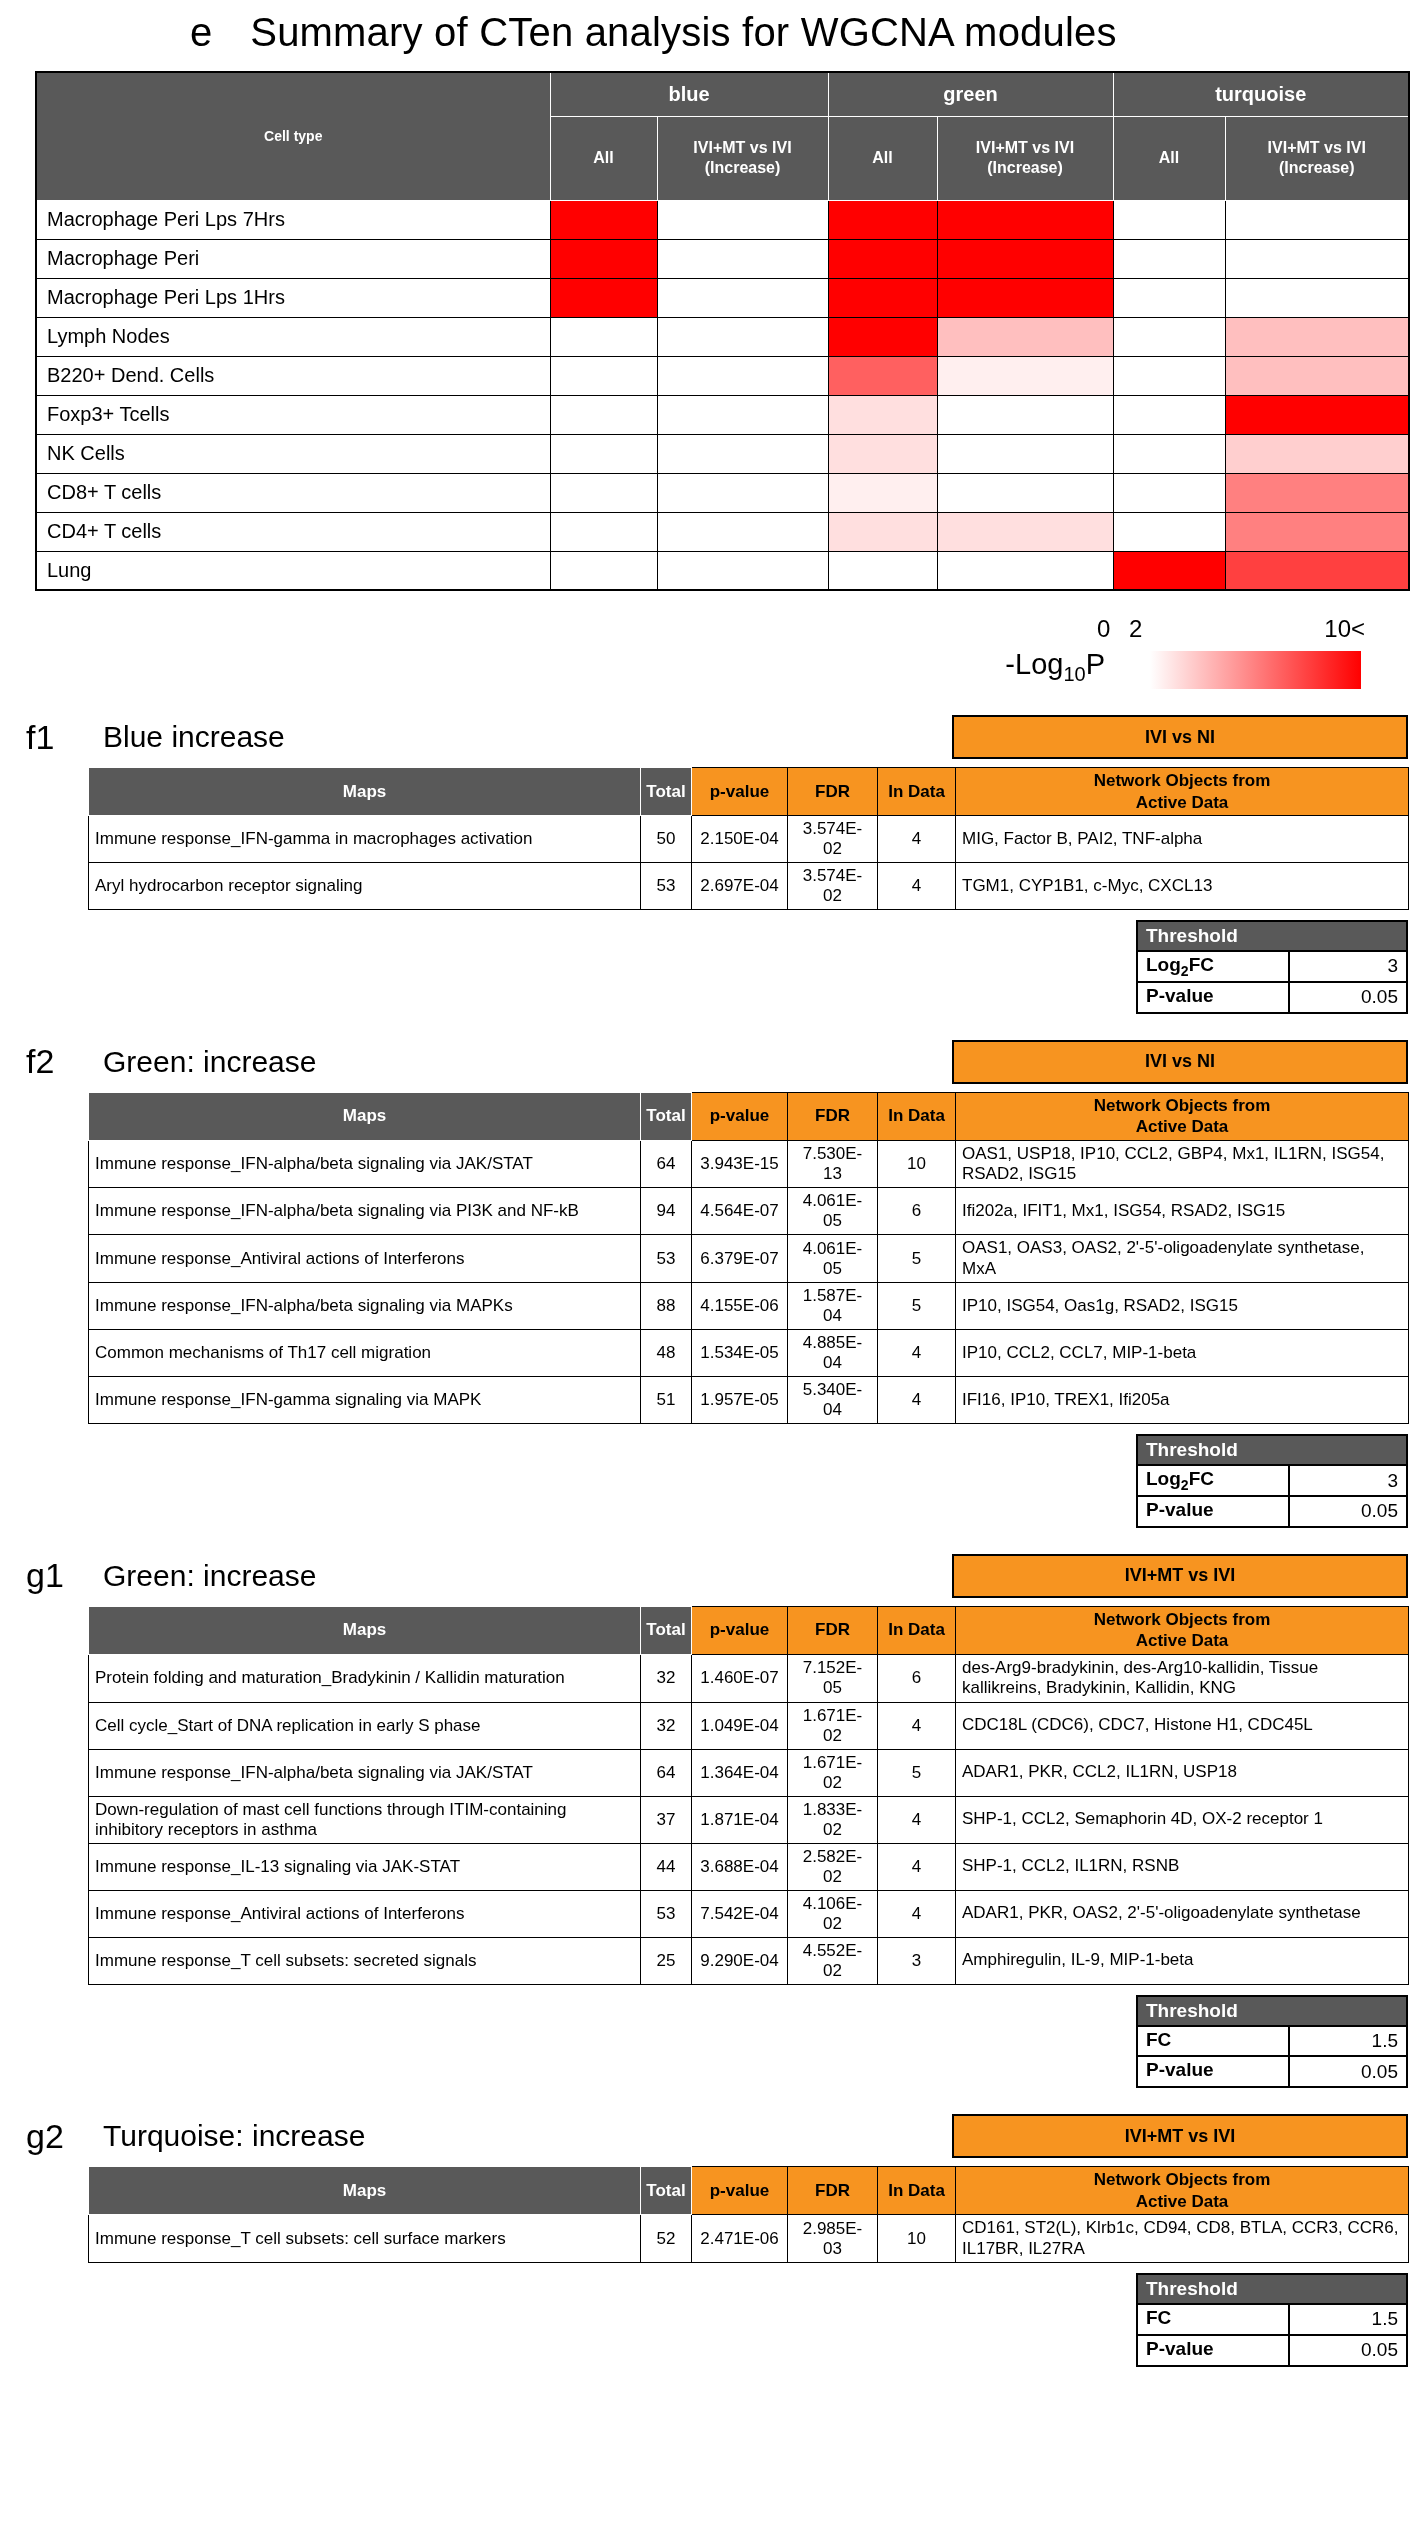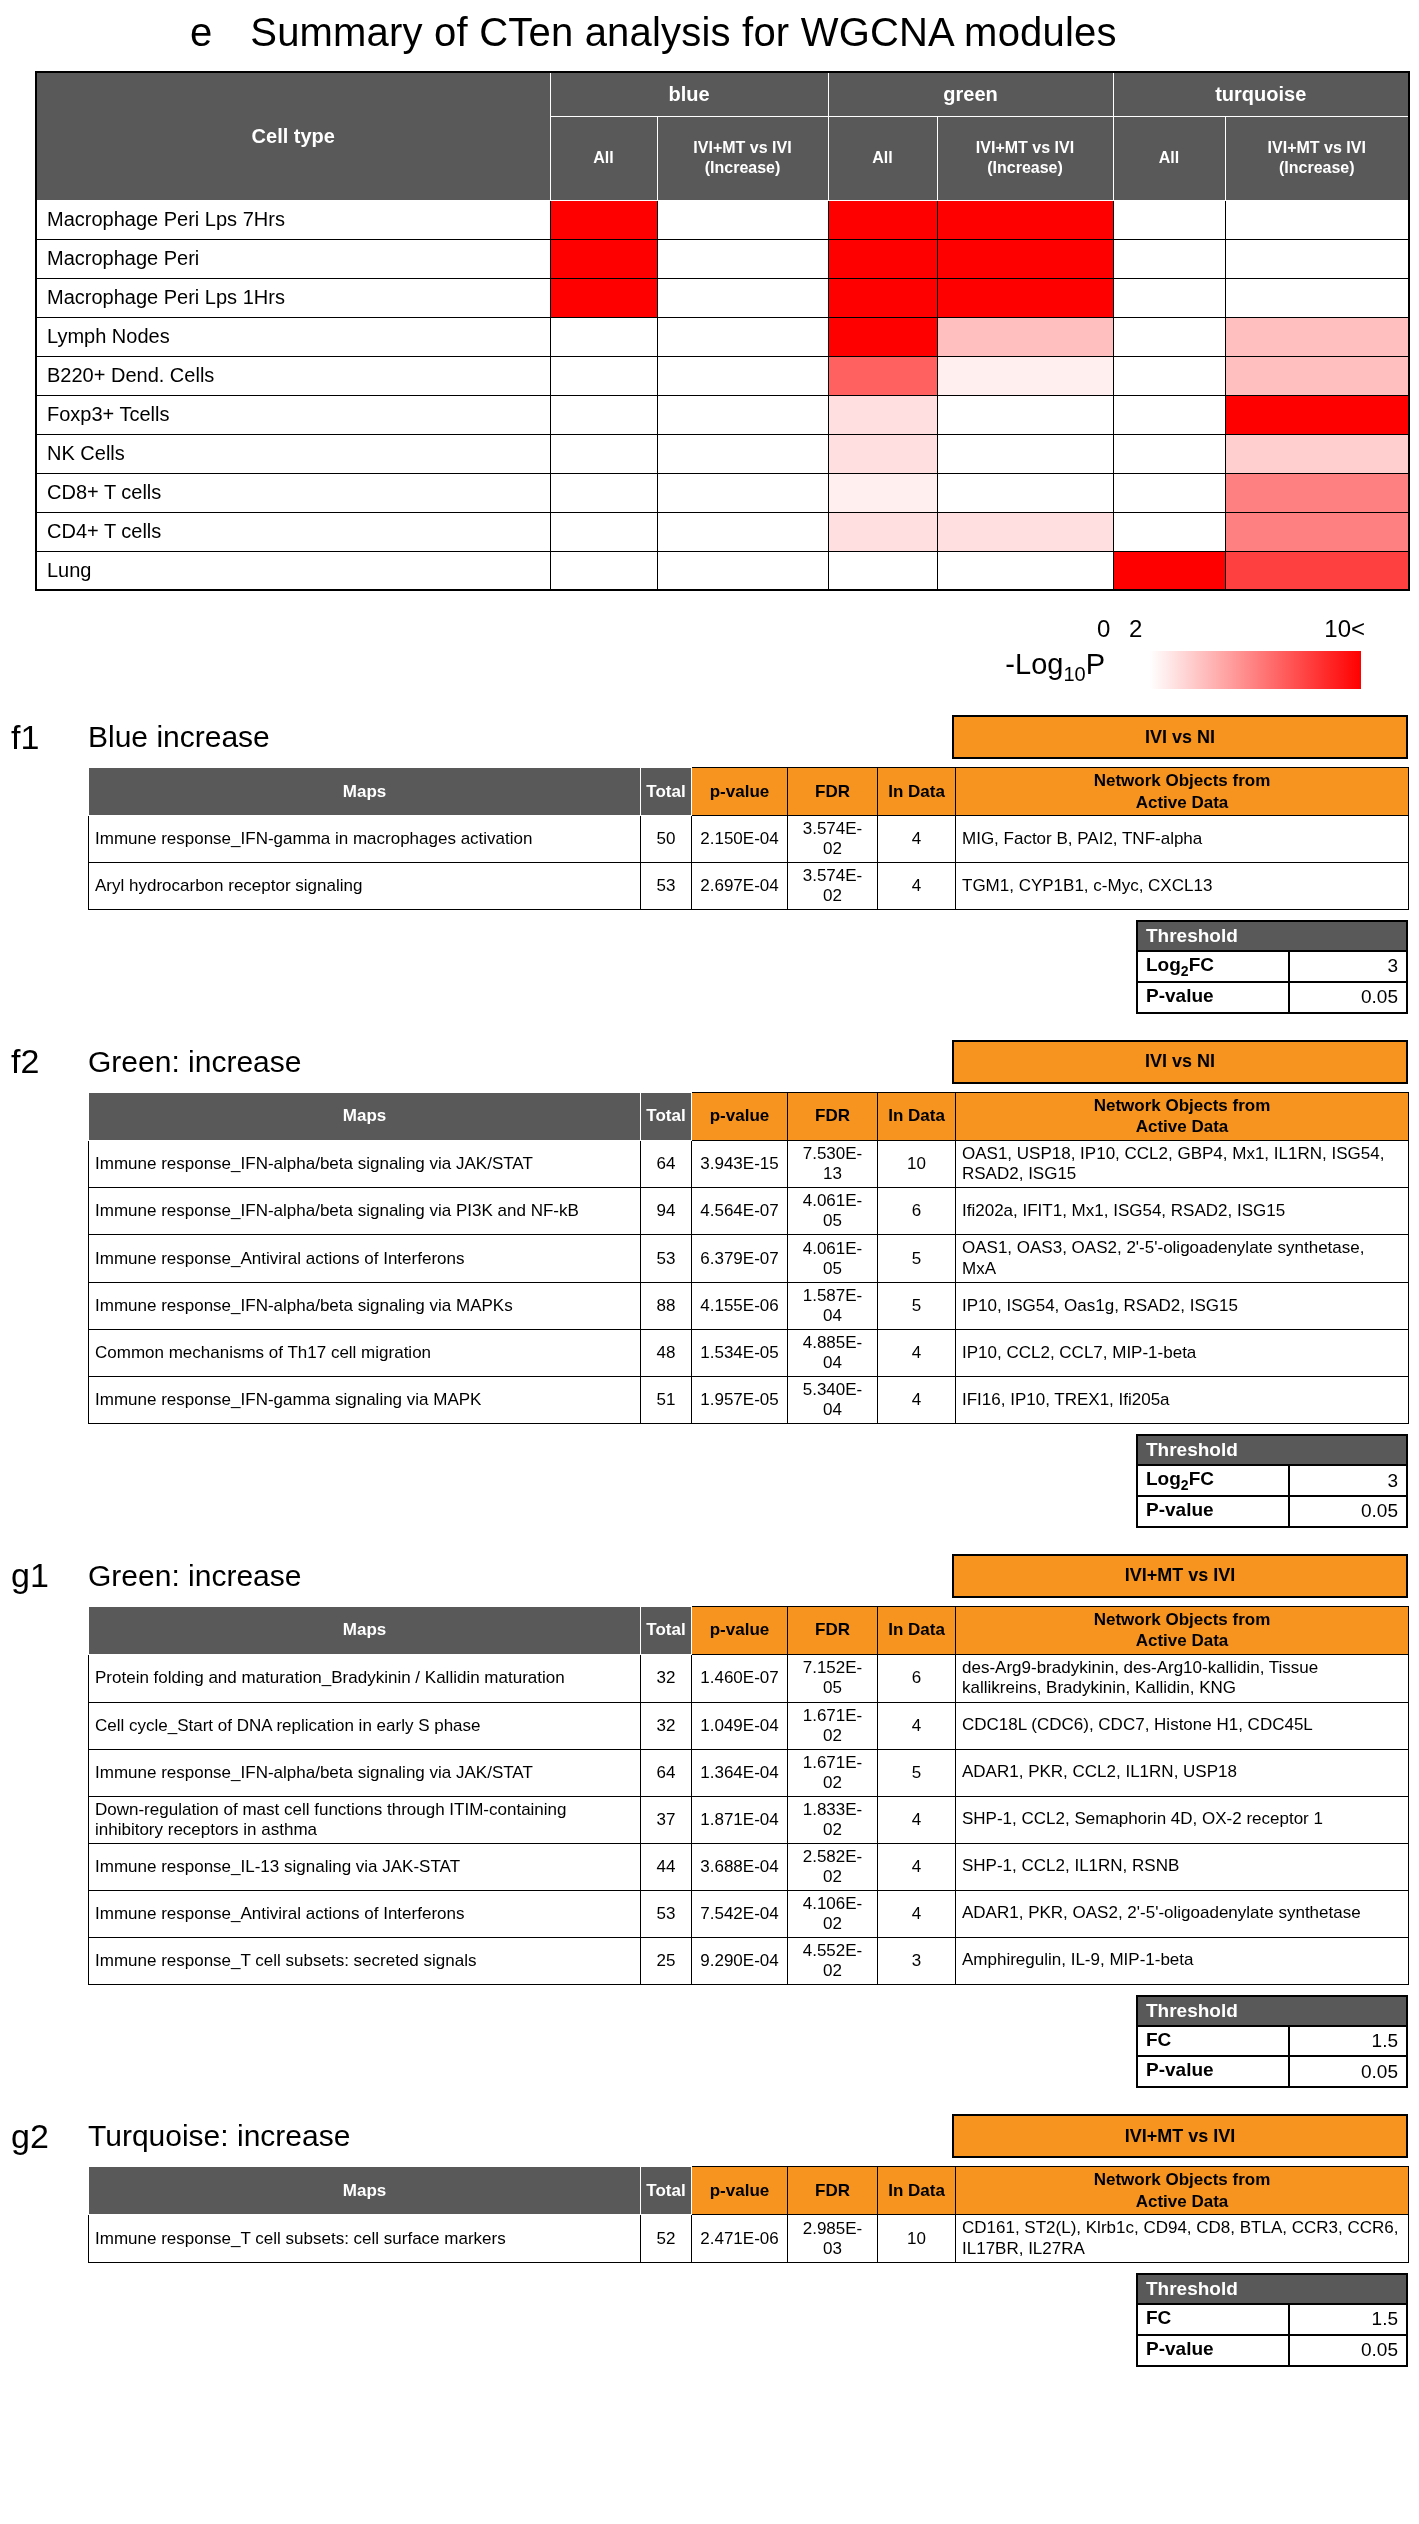--- a/index.html
+++ b/index.html
@@ -10,39 +10,39 @@
 
   
   .fig-title-row{display:flex;align-items:baseline;gap:38px;padding:10px 0 0 190px;}
   .panel-e{font-size:40px;}
   .fig-title{font-size:40px;letter-spacing:.2px;}
 
   
   .heatmap{margin:16px 0 0 35px;table-layout:fixed;width:1373px;border:2px solid #000;}
   .heatmap th{background:#595959;color:#fff;font-weight:bold;border:1px solid #fff;text-align:center;}
   .hm-module{font-size:20px;height:44px;}
-  .hm-corner{font-size:20px;}
+  .hm-corner{font-size:14px;}
   .hm-sub{font-size:16px;height:84px;padding:0 16px;line-height:1.25;}
   .heatmap td{border:1px solid #000;height:39px;background:#fff;}
   .hm-label{font-size:20px;padding-left:10px;text-align:left;}
 
   
   .legend{display:flex;align-items:flex-end;justify-content:flex-end;margin:24px 58px 0 0;}
   .legend-label{font-size:29px;margin-right:16px;padding-bottom:3px;}
   .legend-label sub{font-size:20px;}
   .legend-bar-wrap{position:relative;width:240px;padding-top:36px;}
   .legend-bar{height:38px;background:linear-gradient(to right,#ffffff 0%,#ffffff 12%,#ff0000 100%);}
   .tick{position:absolute;top:0;font-size:24px;}
   .tick-0{left:-24px;}
   .tick-2{left:8px;}
   .tick-max{right:-4px;margin-left:27px;}
 
   
   .section{margin-top:26px;}
-  .section-head{display:flex;align-items:center;padding-left:11px;margin-bottom:8px;}
+  .section-head{display:flex;align-items:center;padding-left:26px;margin-bottom:8px;}
   .panel-label{font-size:34px;width:77px;flex:none;}
   .section-title{font-size:30px;}
   .banner{margin-left:auto;margin-right:11px;width:456px;height:44px;background:#F79420;
           border:2px solid #000;display:flex;align-items:center;justify-content:center;
           font-weight:bold;font-size:18px;}
   .maps-table{margin-left:88px;width:1320px;table-layout:fixed;}
   .maps-table th{height:48px;font-size:17px;padding:0 2px;text-align:center;}
   .h-gray{background:#595959;color:#fff;border:1px solid #fff;font-weight:bold;}
   .h-orange{background:#F79420;color:#000;border:1px solid #000;font-weight:bold;}
   .th-network div{line-height:1.25;}

